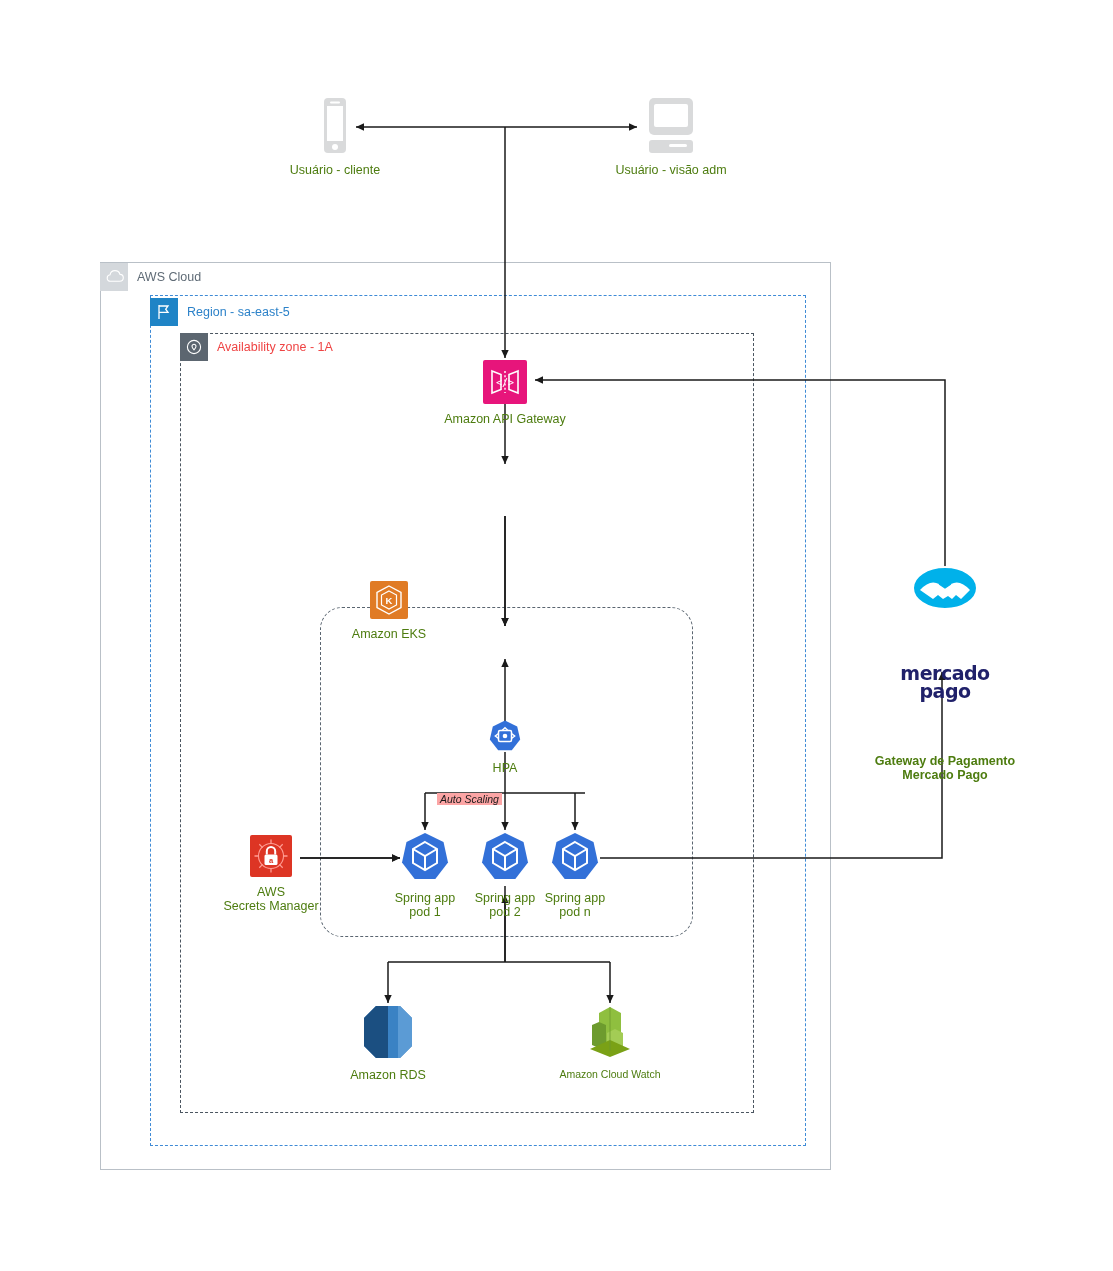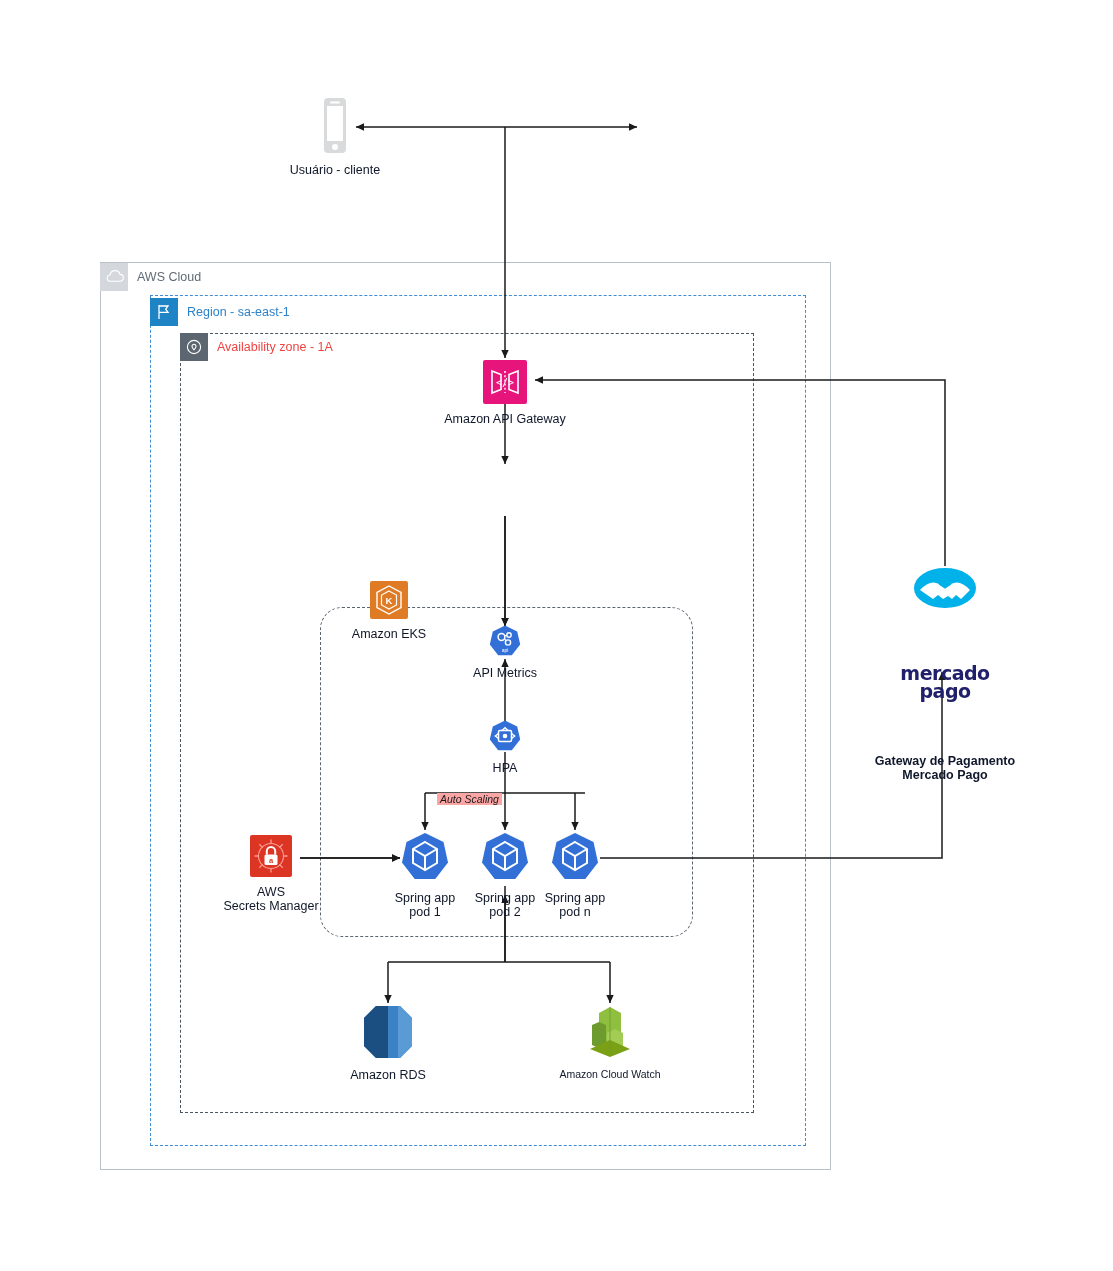--- a/index.html
+++ b/index.html
@@ -66,21 +66,21 @@
   .node {
     position: absolute;
     display: flex;
     flex-direction: column;
     align-items: center;
     width: 160px;
     margin-left: -80px;
   }
   .node .cap {
     font-size: 12.5px;
-    color: #0f172a;
+    color: #4d7c0f;
     text-align: center;
     line-height: 15px;
     margin-top: 4px;
     white-space: pre-line;
   }
   .node .cap.small { font-size: 10.5px; line-height: 13px; }
   .node .cap.tight { line-height: 14px; }
   .icn { display: block; }
 
   
@@ -128,21 +128,21 @@
     </span>
     <span class="tx">AWS Cloud</span>
   </div>
 
   <div class="grp-label lbl-region">
     <span class="ic">
       <svg width="18" height="18" viewBox="0 0 18 18">
         <path d="M4 2v14M4 3h9l-2.3 3.2L13 9.4H4" fill="none" stroke="#ffffff" stroke-width="1.3"></path>
       </svg>
     </span>
-    <span class="tx">Region - sa-east-1</span>
+    <span class="tx">Region - sa-east-5</span>
   </div>
 
   <div class="grp-label lbl-az">
     <span class="ic">
       <svg width="18" height="18" viewBox="0 0 18 18">
         <circle cx="9" cy="9" r="6.6" fill="none" stroke="#ffffff" stroke-width="1.1"></circle>
         <path d="M9 6.2c-1.1 0-2 .9-2 2 0 1.4 2 3.6 2 3.6s2-2.2 2-3.6c0-1.1-.9-2-2-2z" fill="none" stroke="#ffffff" stroke-width="1.1"></path>
       </svg>
     </span>
     <span class="tx">Availability zone - 1A</span>
@@ -200,20 +200,31 @@
       <svg width="36" height="58" viewBox="0 0 36 58">
         <rect x="7" y="1" width="22" height="55" rx="4" fill="#d9dadb"></rect>
         <rect x="10" y="9" width="16" height="35" fill="#ffffff"></rect>
         <rect x="13" y="4.5" width="10" height="2" rx="1" fill="#ffffff"></rect>
         <circle cx="18" cy="50" r="3" fill="#ffffff"></circle>
       </svg>
     </span>
     <span class="cap">Usuário - cliente</span>
   </div>
 
+  <div class="node" style="left:671px; top:97px;">
+    <span class="icn">
+      <svg width="60" height="58" viewBox="0 0 60 58">
+        <rect x="8" y="1" width="44" height="37" rx="5" fill="#d9dadb"></rect>
+        <rect x="13" y="7" width="34" height="23" rx="2" fill="#ffffff"></rect>
+        <rect x="8" y="43" width="44" height="13" rx="3" fill="#d9dadb"></rect>
+        <rect x="28" y="47" width="18" height="3" rx="1.5" fill="#ffffff"></rect>
+      </svg>
+    </span>
+    <span class="cap">Usuário - visão adm</span>
+  </div>
 
   <div class="node" style="left:505px; top:360px;">
     <span class="icn">
       <svg width="44" height="44" viewBox="0 0 44 44">
         <rect x="0" y="0" width="44" height="44" rx="2" fill="#e7157b"></rect>
         <path d="M9 11 L18 14.5 L18 29.5 L9 33 z" fill="none" stroke="#ffffff" stroke-width="1.6"></path>
         <path d="M35 11 L26 14.5 L26 29.5 L35 33 z" fill="none" stroke="#ffffff" stroke-width="1.6"></path>
         <path d="M22 11 L22 33" stroke="#ffffff" stroke-width="1.4" stroke-dasharray="2 2.2"></path>
         <text x="22" y="25.5" font-family="DejaVu Sans Mono, monospace" font-size="10" fill="#ffffff" text-anchor="middle">&lt;/&gt;</text>
       </svg>
@@ -227,34 +238,20 @@
       <svg width="38" height="38" viewBox="0 0 38 38">
         <rect x="0" y="0" width="38" height="38" rx="2" fill="#e07b25"></rect>
         <path d="M19 5 L31 11.5 L31 26.5 L19 33 L7 26.5 L7 11.5 z" fill="none" stroke="#ffffff" stroke-width="1.4"></path>
         <path d="M19 10 L26.5 14 L26.5 24 L19 28 L11.5 24 L11.5 14 z" fill="none" stroke="#ffffff" stroke-width="1.2"></path>
         <text x="19" y="22.5" font-family="Liberation Sans, sans-serif" font-size="9.5" font-weight="bold" fill="#ffffff" text-anchor="middle">K</text>
       </svg>
     </span>
     <span class="cap">Amazon EKS</span>
   </div>
 
-  <div class="node" style="left:505px; top:624px;">
-    <span class="icn">
-      <svg width="34" height="34" viewBox="0 0 34 34">
-        <path d="M17 1.5 L29.2 7.4 L32.2 20.6 L23.8 31.2 L10.2 31.2 L1.8 20.6 L4.8 7.4 z" fill="#3270d8"></path>
-        <circle cx="13.5" cy="13" r="3.4" fill="none" stroke="#ffffff" stroke-width="1.5"></circle>
-        <circle cx="21" cy="11" r="2.2" fill="none" stroke="#ffffff" stroke-width="1.4"></circle>
-        <circle cx="20" cy="18.5" r="2.6" fill="none" stroke="#ffffff" stroke-width="1.4"></circle>
-        <path d="M16.5 14.5 L18 17" stroke="#ffffff" stroke-width="1.2"></path>
-        <path d="M16.3 12 L18.9 11.4" stroke="#ffffff" stroke-width="1.2"></path>
-        <text x="17" y="27.5" font-family="Liberation Sans, sans-serif" font-size="5" fill="#ffffff" text-anchor="middle">api</text>
-      </svg>
-    </span>
-    <span class="cap">API Metrics</span>
-  </div>
 
   <div class="node" style="left:505px; top:719px;">
     <span class="icn">
       <svg width="34" height="34" viewBox="0 0 34 34">
         <path d="M17 1.5 L29.2 7.4 L32.2 20.6 L23.8 31.2 L10.2 31.2 L1.8 20.6 L4.8 7.4 z" fill="#3270d8"></path>
         <rect x="10.5" y="11.5" width="13" height="11" rx="1.5" fill="none" stroke="#ffffff" stroke-width="1.5"></rect>
         <path d="M14 11.5 L17 8.8 L20 11.5" fill="none" stroke="#ffffff" stroke-width="1.4"></path>
         <path d="M10.5 14.5 L7.3 17 L10.5 19.5" fill="none" stroke="#ffffff" stroke-width="1.4"></path>
         <path d="M23.5 14.5 L26.7 17 L23.5 19.5" fill="none" stroke="#ffffff" stroke-width="1.4"></path>
         <circle cx="17" cy="17" r="2.3" fill="#ffffff"></circle>

